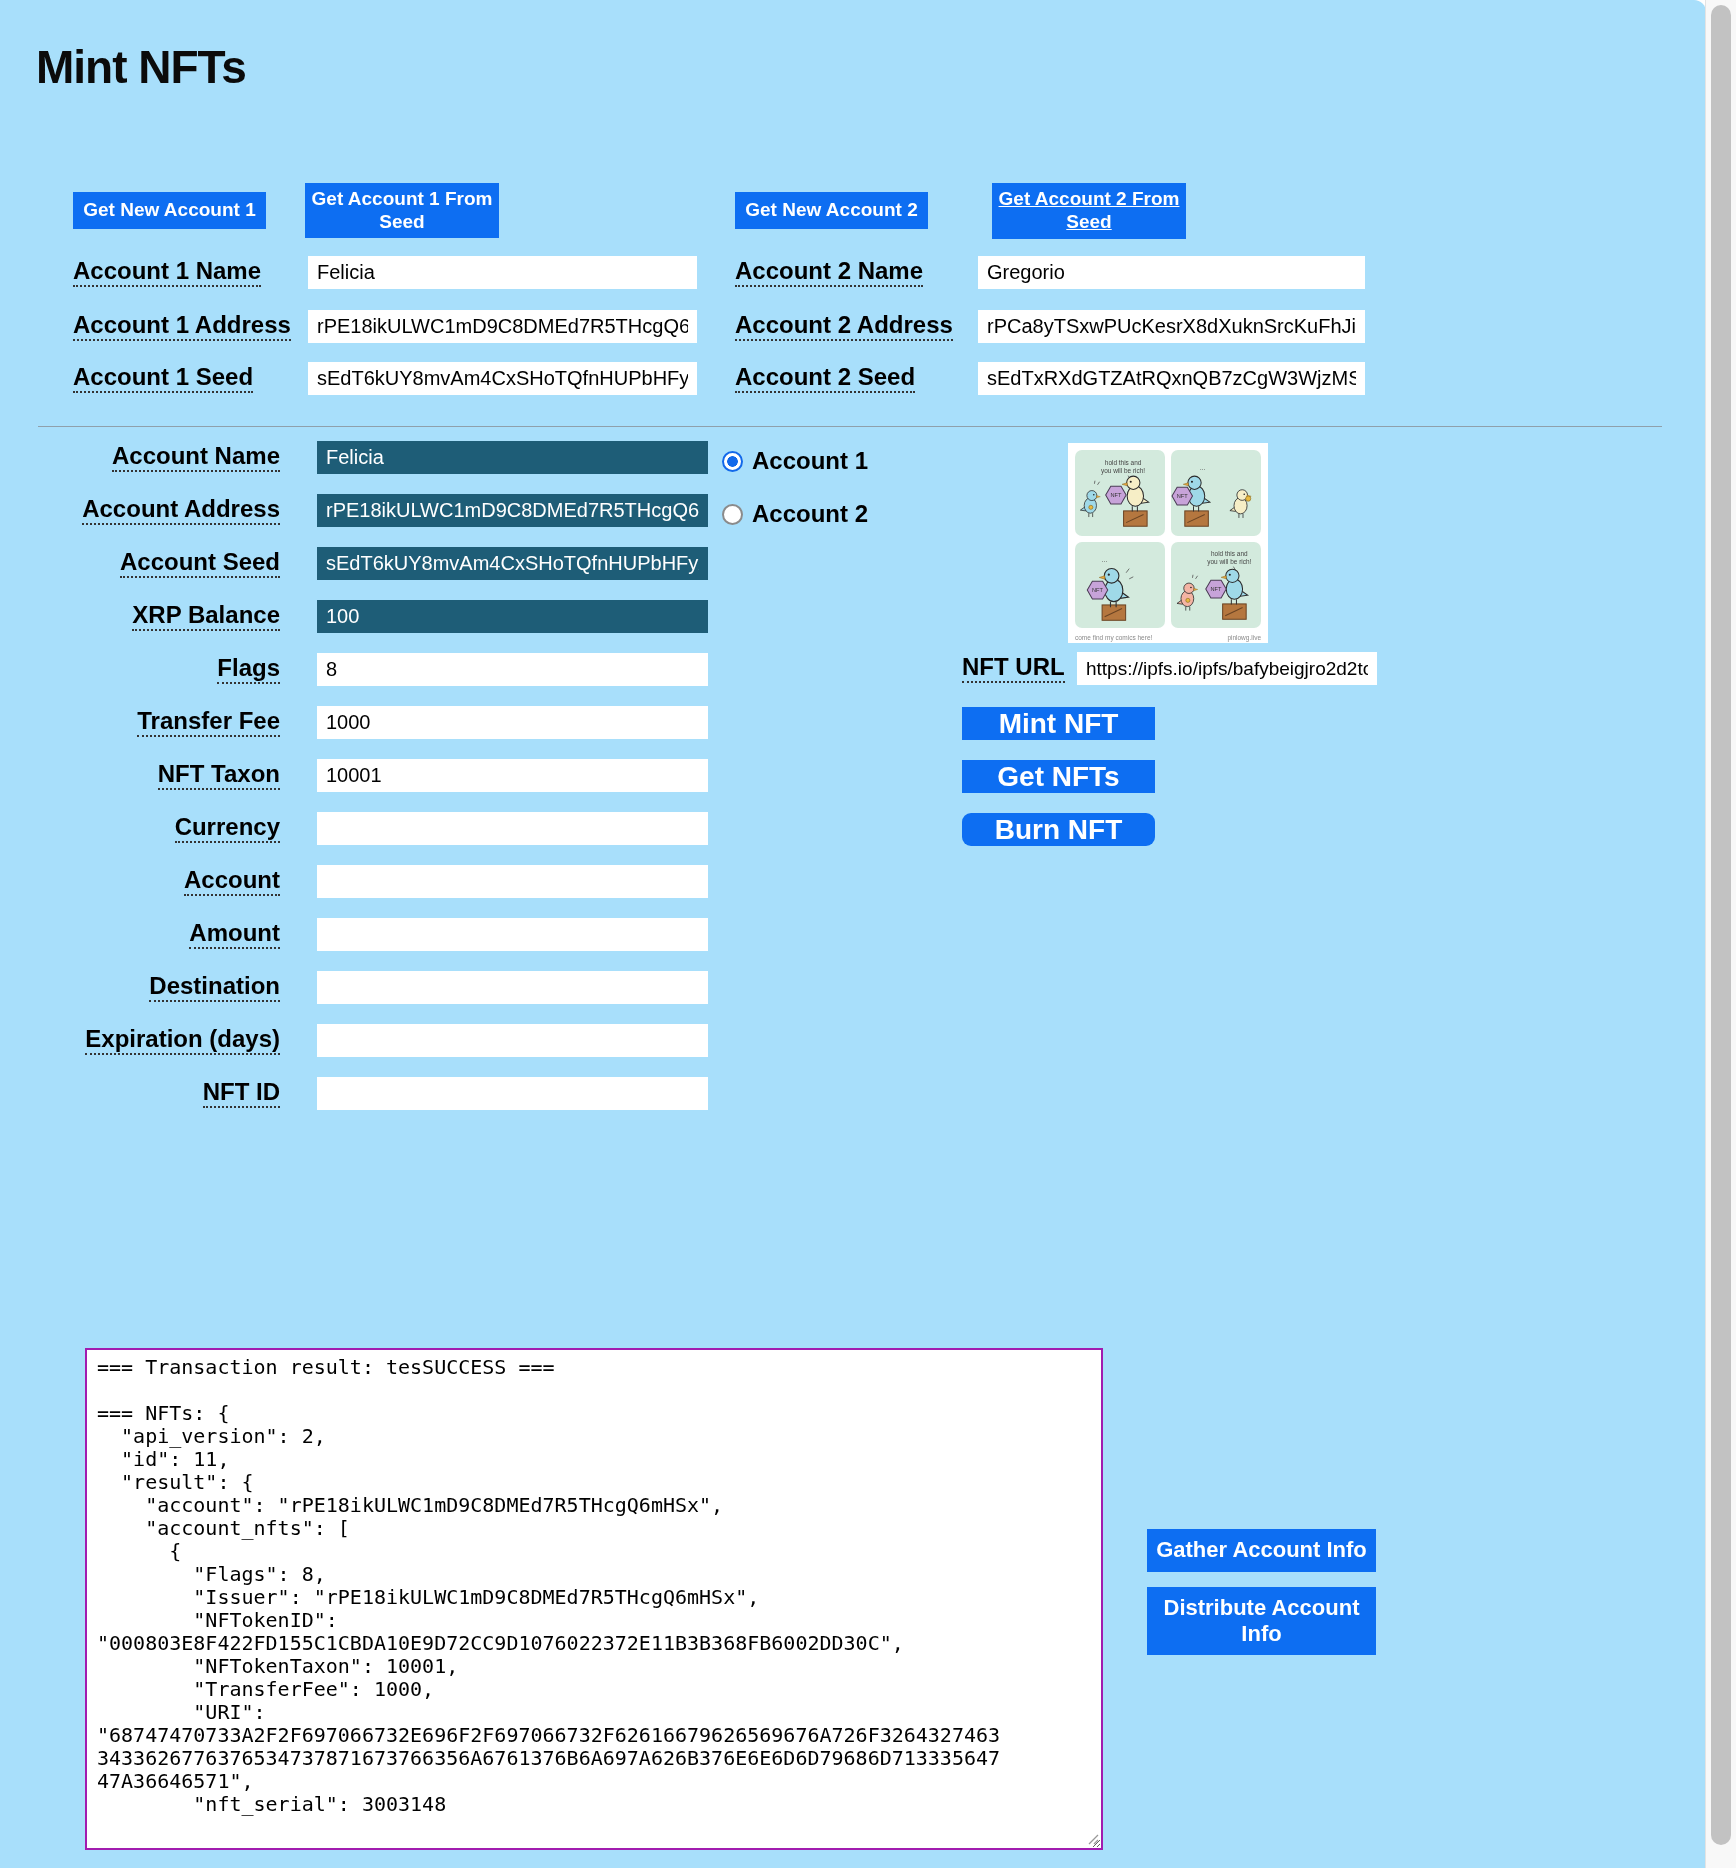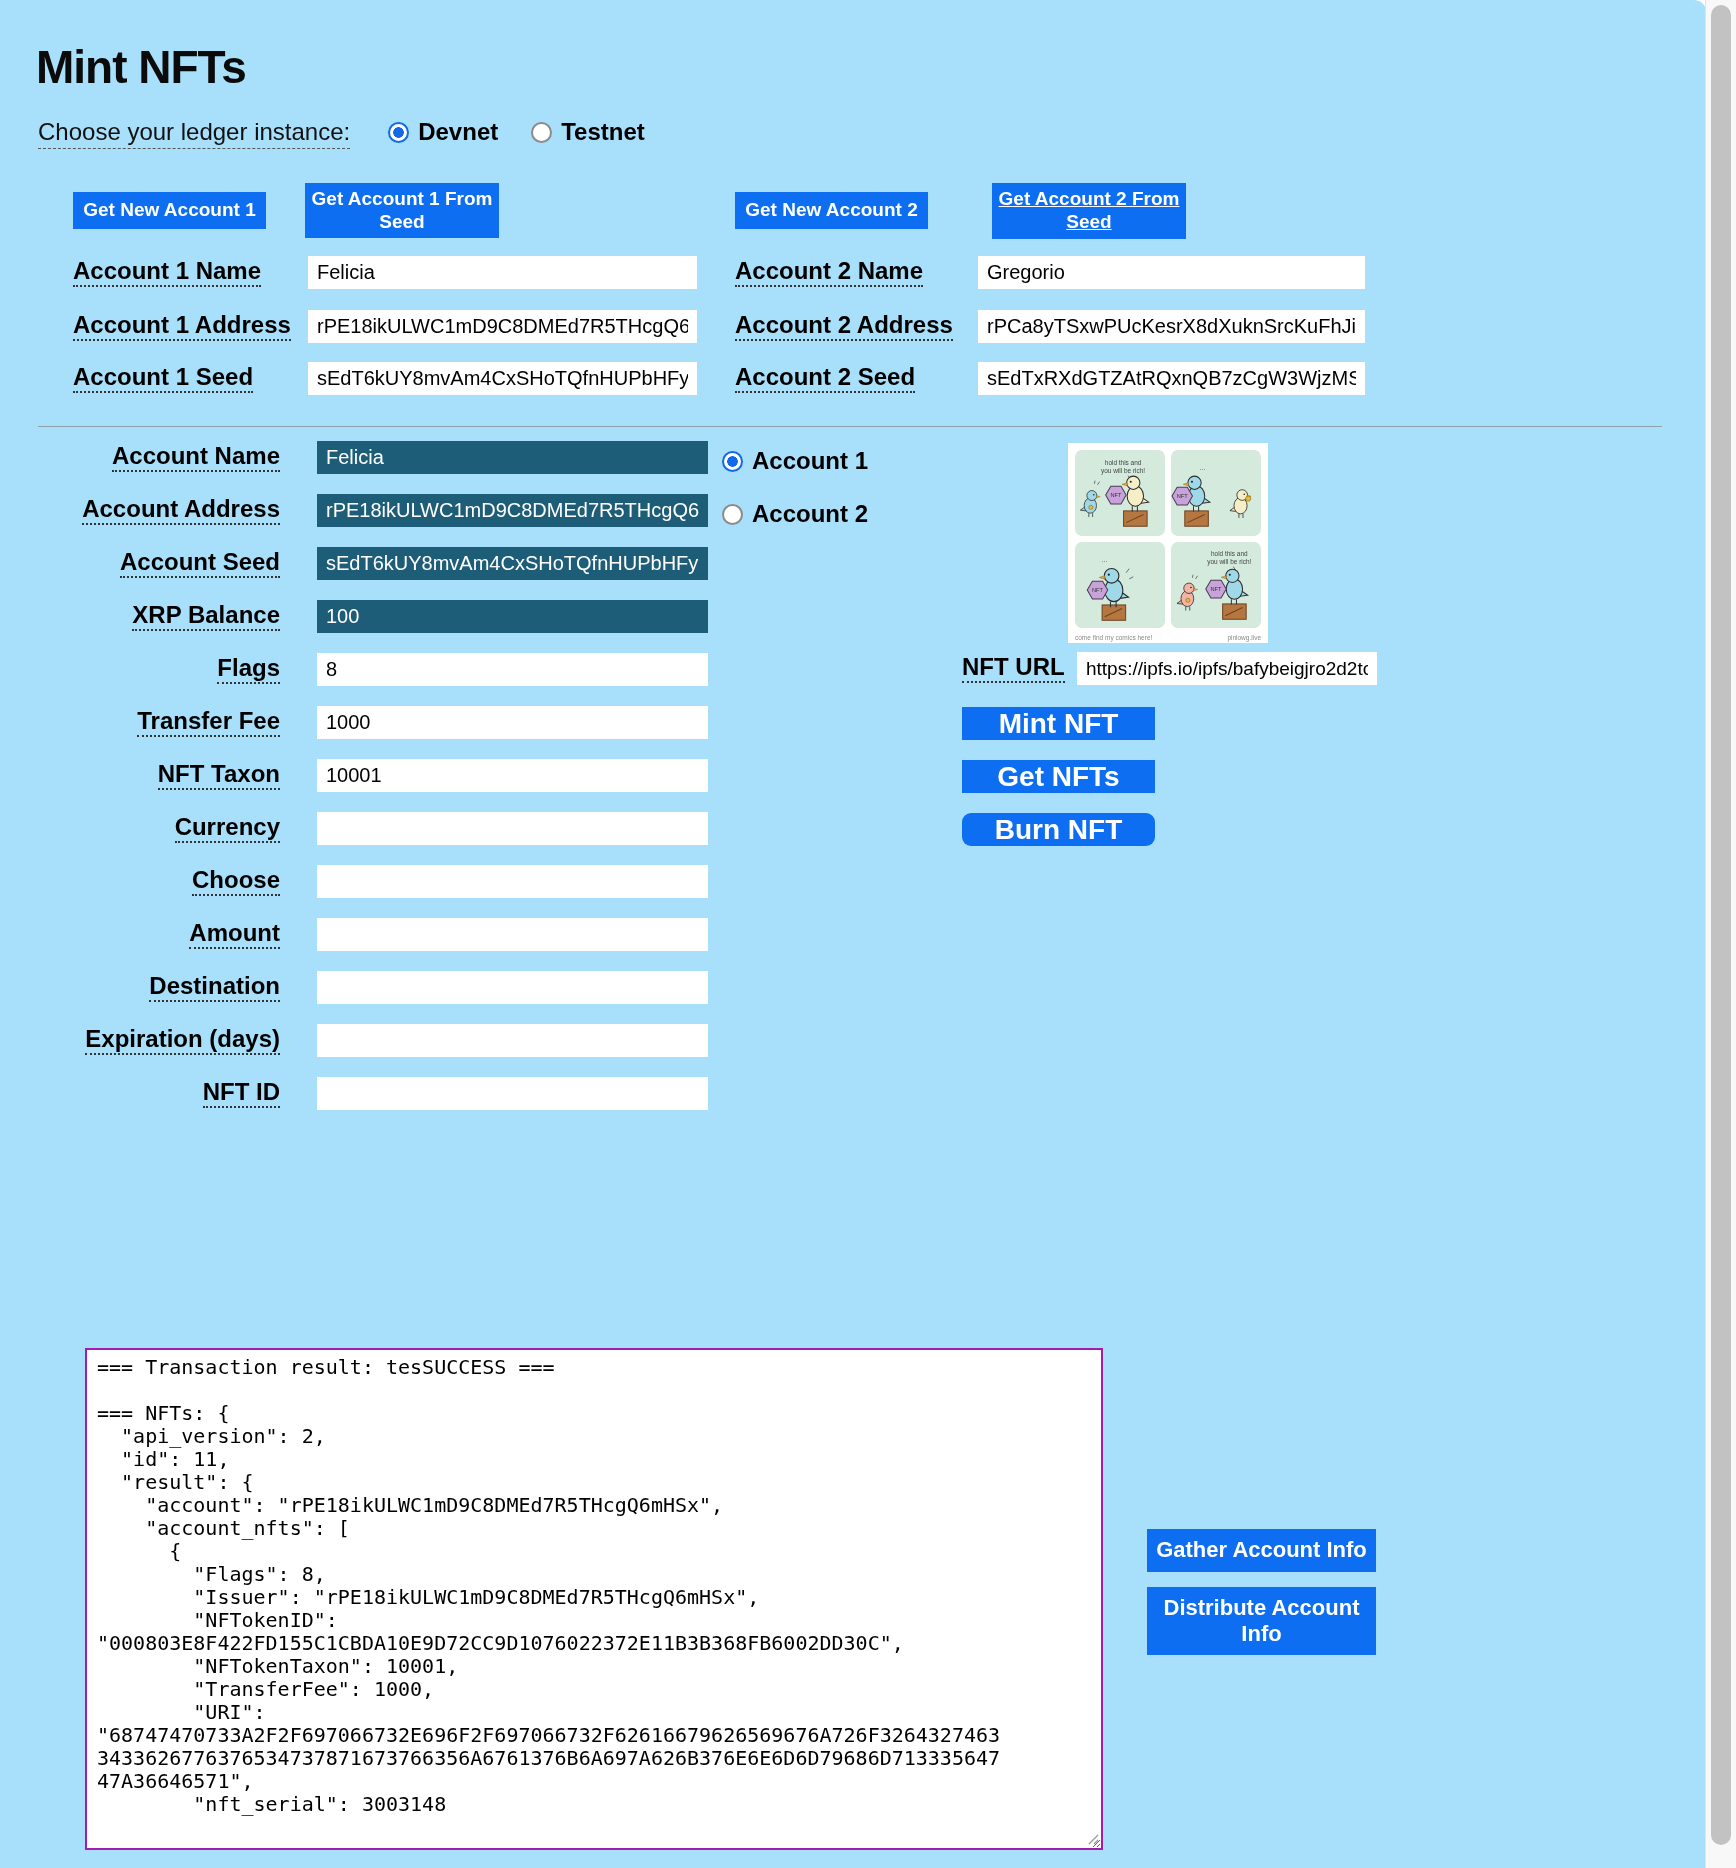--- a/index.html
+++ b/index.html
@@ -47,31 +47,20 @@
     justify-content:space-between;font-size:6.5px;color:#8a8a8a;}
   .grip{position:absolute;pointer-events:none;}
 </style>
 </head>
 <body>
 
 <div class="page">
 
   <div class="abs title" style="left:36px;top:40px;">Mint NFTs</div>
 
-  <div class="abs" style="left:38px;top:118px;display:flex;align-items:center;">
-    <span class="ledger-label"><span class="u">Choose your ledger instance:</span></span>
-    <label class="radio-opt" style="margin-left:38px;">
-      <input type="radio" name="ledger" checked="" style="">
-      <span class="rl">Devnet</span>
-    </label>
-    <label class="radio-opt" style="margin-left:33px;">
-      <input type="radio" name="ledger" style="">
-      <span class="rl">Testnet</span>
-    </label>
-  </div>
 
   <button class="btn sm abs" style="left:73px;top:192px;width:193px;height:37px;">Get New Account 1</button>
   <button class="btn sm abs" style="left:305px;top:183px;width:194px;height:55px;">Get Account 1 From Seed</button>
   <button class="btn sm abs" style="left:735px;top:192px;width:193px;height:37px;">Get New Account 2</button>
   <button class="btn sm abs" style="left:992px;top:183px;width:194px;height:56px;text-decoration:underline;">Get Account 2 From Seed</button>
 
   <div class="abs lbl" style="left:73px;top:256px;height:33px;">
       <span class="u">Account 1 Name</span>
     </div>
   <input class="abs inp" style="left: 308px; top: 256px; width: 389px; height: 33px;" value="Felicia">
@@ -133,21 +122,21 @@
       <span class="u">NFT Taxon</span>
     </div>
   <input class="abs inp" style="left: 317px; top: 759px; width: 391px; height: 33px;" value="10001">
 
   <div class="abs lbl right" style="left:0;top:812px;width:280px;height:33px;">
       <span class="u">Currency</span>
     </div>
   <input class="abs inp" style="left: 317px; top: 812px; width: 391px; height: 33px;" value="">
 
   <div class="abs lbl right" style="left:0;top:865px;width:280px;height:33px;">
-      <span class="u">Choose</span>
+      <span class="u">Account</span>
     </div>
   <input class="abs inp" style="left: 317px; top: 865px; width: 391px; height: 33px;" value="">
 
   <div class="abs lbl right" style="left:0;top:918px;width:280px;height:33px;">
       <span class="u">Amount</span>
     </div>
   <input class="abs inp" style="left: 317px; top: 918px; width: 391px; height: 33px;" value="">
 
   <div class="abs lbl right" style="left:0;top:971px;width:280px;height:33px;">
       <span class="u">Destination</span>

